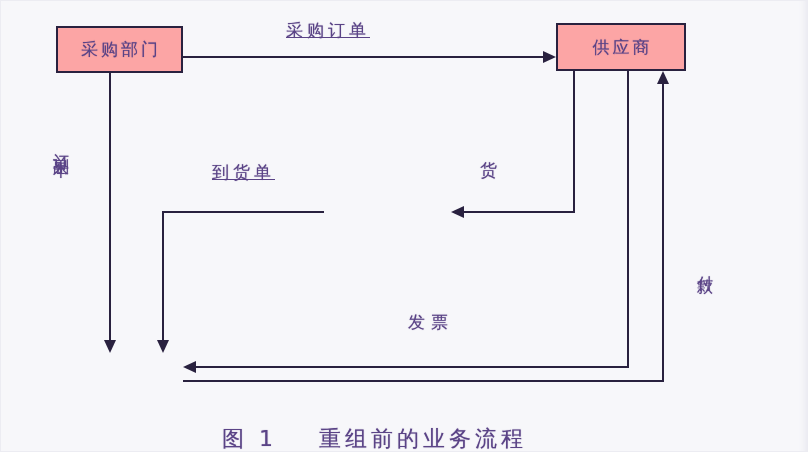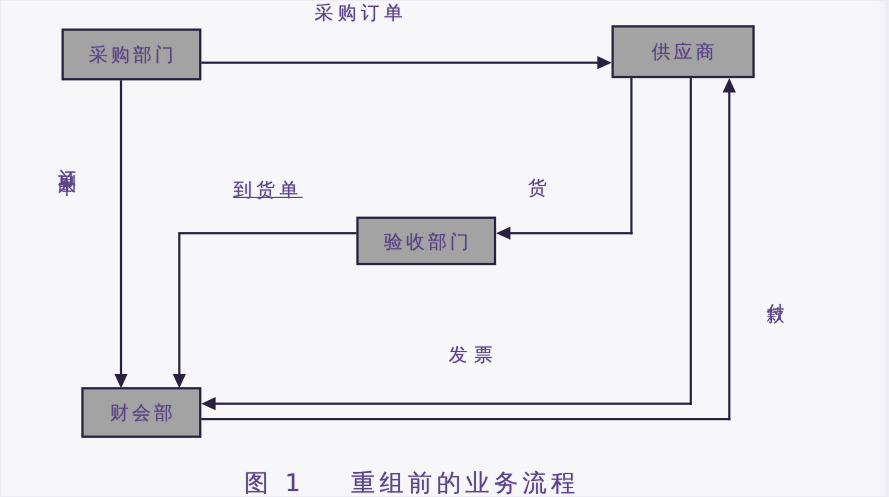--- a/index.html
+++ b/index.html
@@ -7,21 +7,21 @@
     position: relative;
     width: 808px;
     height: 452px;
     background: #f7f7fa;
     overflow: hidden;
     font-family: "DejaVu Sans", sans-serif;
     box-shadow: inset 0 0 0 1px #ececf2, inset -8px 0 10px -8px #dcdce6;
   }
   .node {
     position: absolute;
-    background: #a3a3a3;
+    background: #fca5a5;
     border: 2px solid #29213f;
     display: flex;
     align-items: center;
     justify-content: center;
     box-sizing: border-box;
     color: #5a4386;
     font-size: 17px;
     letter-spacing: 3px;
     text-shadow: 0 0 1px rgba(90,67,134,0.65);
     padding-left: 3px; 
@@ -68,21 +68,21 @@
 
   
   #node-purchasing { left: 56px;  top: 26px;  width: 127px; height: 47px; }
   #node-supplier   { left: 556px; top: 23px;  width: 130px; height: 48px; }
   #node-inspection { left: 324px; top: 197px; width: 127px; height: 44px; }
   #node-finance    { left: 74px;  top: 352px; width: 109px; height: 46px; }
 
   
   #edge-purchase-order-h { left: 183px; top: 56px;  width: 363px; height: 2px; }
   #ah-purchase-order     { left: 543px; top: 51px; }
-  #lbl-purchase-order    { left: 286px; top: 0; }
+  #lbl-purchase-order    { left: 286px; top: 19px; text-decoration: underline; }
 
   #edge-order-copy-v { left: 109px; top: 73px; width: 2px; height: 269px; }
   #ah-order-copy     { left: 104px; top: 340px; }
   #lbl-order-copy    { left: 50px;  top: 140px; }
 
   #edge-goods-v { left: 573px; top: 71px;  width: 2px;  height: 142px; }
   #edge-goods-h { left: 461px; top: 211px; width: 114px; height: 2px; }
   #ah-goods     { left: 451px; top: 206px; }
   #lbl-goods    { left: 480px; top: 159px; }
 
@@ -101,22 +101,20 @@
   #ah-payment     { left: 657px; top: 71px; }
   #lbl-payment    { left: 694px; top: 263px; }
 </style>
 </head>
 <body>
 
 <div class="canvas">
 
   <div class="node" id="node-purchasing">采购部门</div>
   <div class="node" id="node-supplier">供应商</div>
-  <div class="node" id="node-inspection">验收部门</div>
-  <div class="node" id="node-finance">财会部</div>
 
   <div class="edge-line" id="edge-purchase-order-h"></div>
   <div class="arrowhead arrow-right" id="ah-purchase-order"></div>
   <div class="edge-label" id="lbl-purchase-order">采购订单</div>
 
   <div class="edge-line" id="edge-order-copy-v"></div>
   <div class="arrowhead arrow-down" id="ah-order-copy"></div>
   <div class="edge-label vertical" id="lbl-order-copy">订单副本</div>
 
   <div class="edge-line" id="edge-goods-v"></div>

